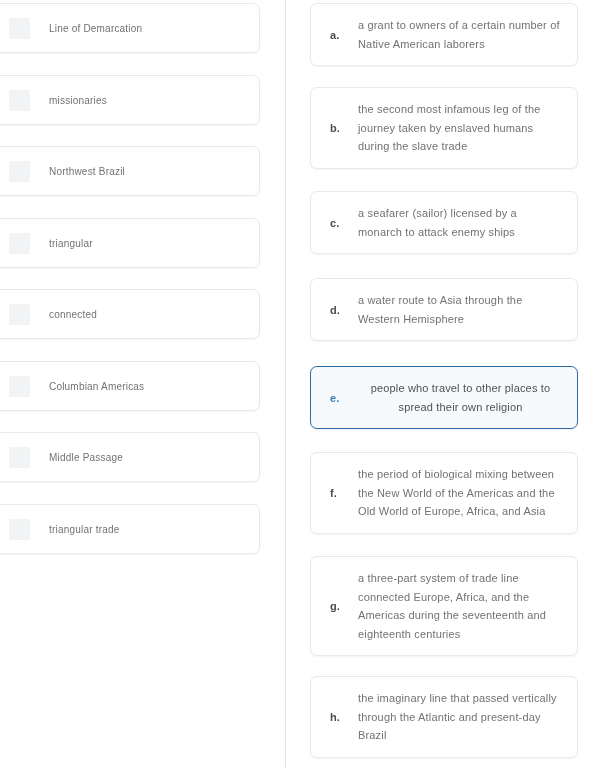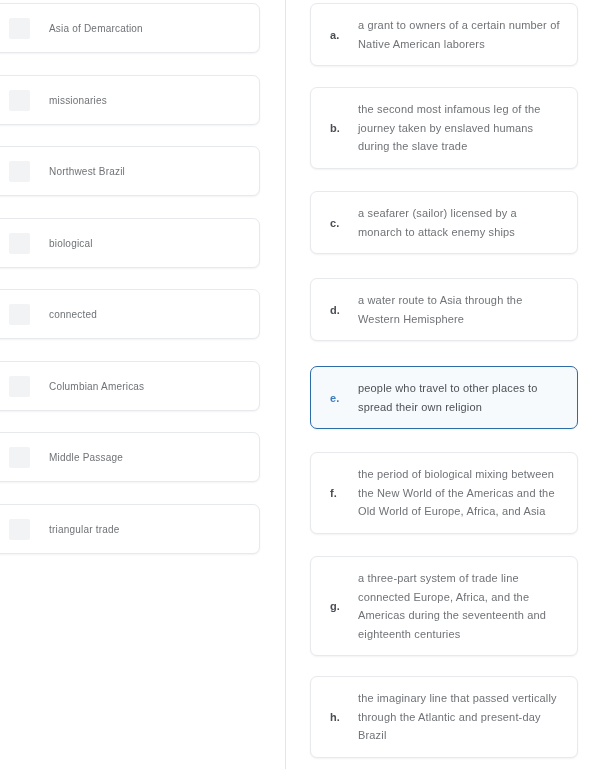--- a/index.html
+++ b/index.html
@@ -108,43 +108,44 @@
   }
   .definition-text {
     flex: 1 1 auto;
     font-size: 11px;
     line-height: 18.5px;
     color: #6f7276;
     letter-spacing: 0.015em;
   }
   .is-selected .definition-text {
     color: #4d5156;
+    text-align: center;
   }
 </style>
 </head>
 <body>
 
 <div id="matching-exercise">
 
   <div class="terms-column" id="terms-column">
       <div class="term-card" style="top: 3px;">
         <div class="term-dropzone"></div>
-        <div class="term-label">Asia of Demarcation</div>
+        <div class="term-label">Line of Demarcation</div>
       </div>
       <div class="term-card" style="top: 75px;">
         <div class="term-dropzone"></div>
         <div class="term-label">missionaries</div>
       </div>
       <div class="term-card" style="top: 146px;">
         <div class="term-dropzone"></div>
         <div class="term-label">Northwest Brazil</div>
       </div>
       <div class="term-card" style="top: 218px;">
         <div class="term-dropzone"></div>
-        <div class="term-label">biological</div>
+        <div class="term-label">triangular</div>
       </div>
       <div class="term-card" style="top: 289px;">
         <div class="term-dropzone"></div>
         <div class="term-label">connected</div>
       </div>
       <div class="term-card" style="top: 361px;">
         <div class="term-dropzone"></div>
         <div class="term-label">Columbian Americas</div>
       </div>
       <div class="term-card" style="top: 432px;">

